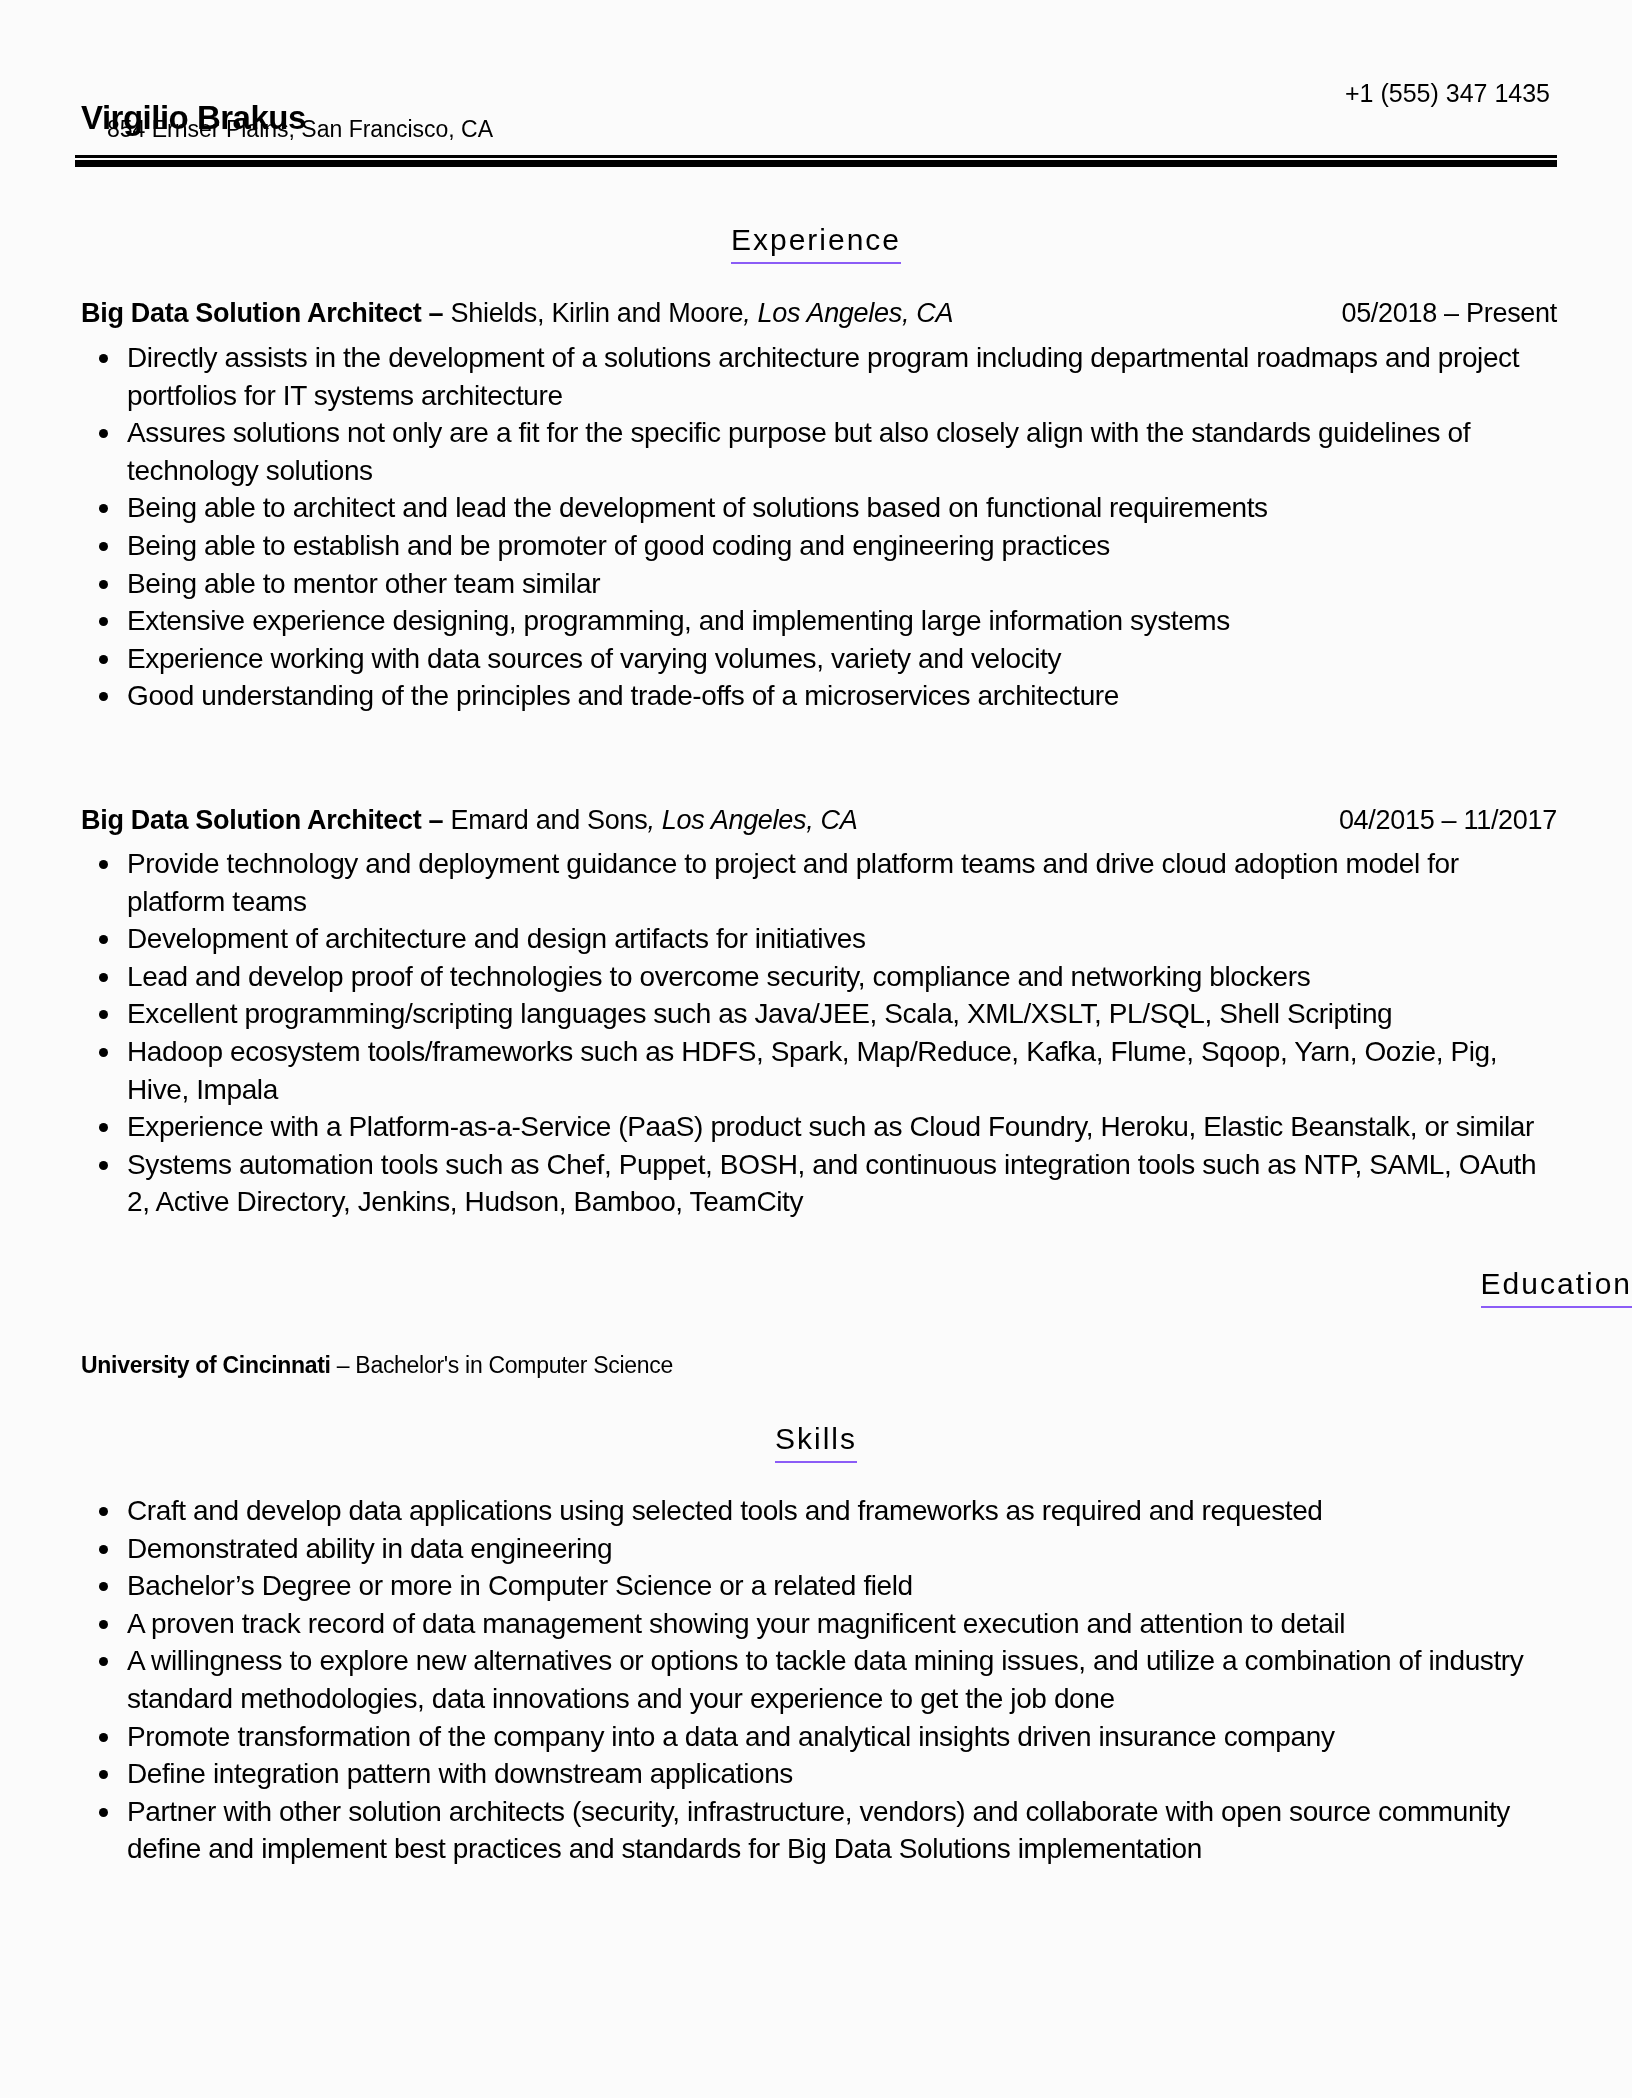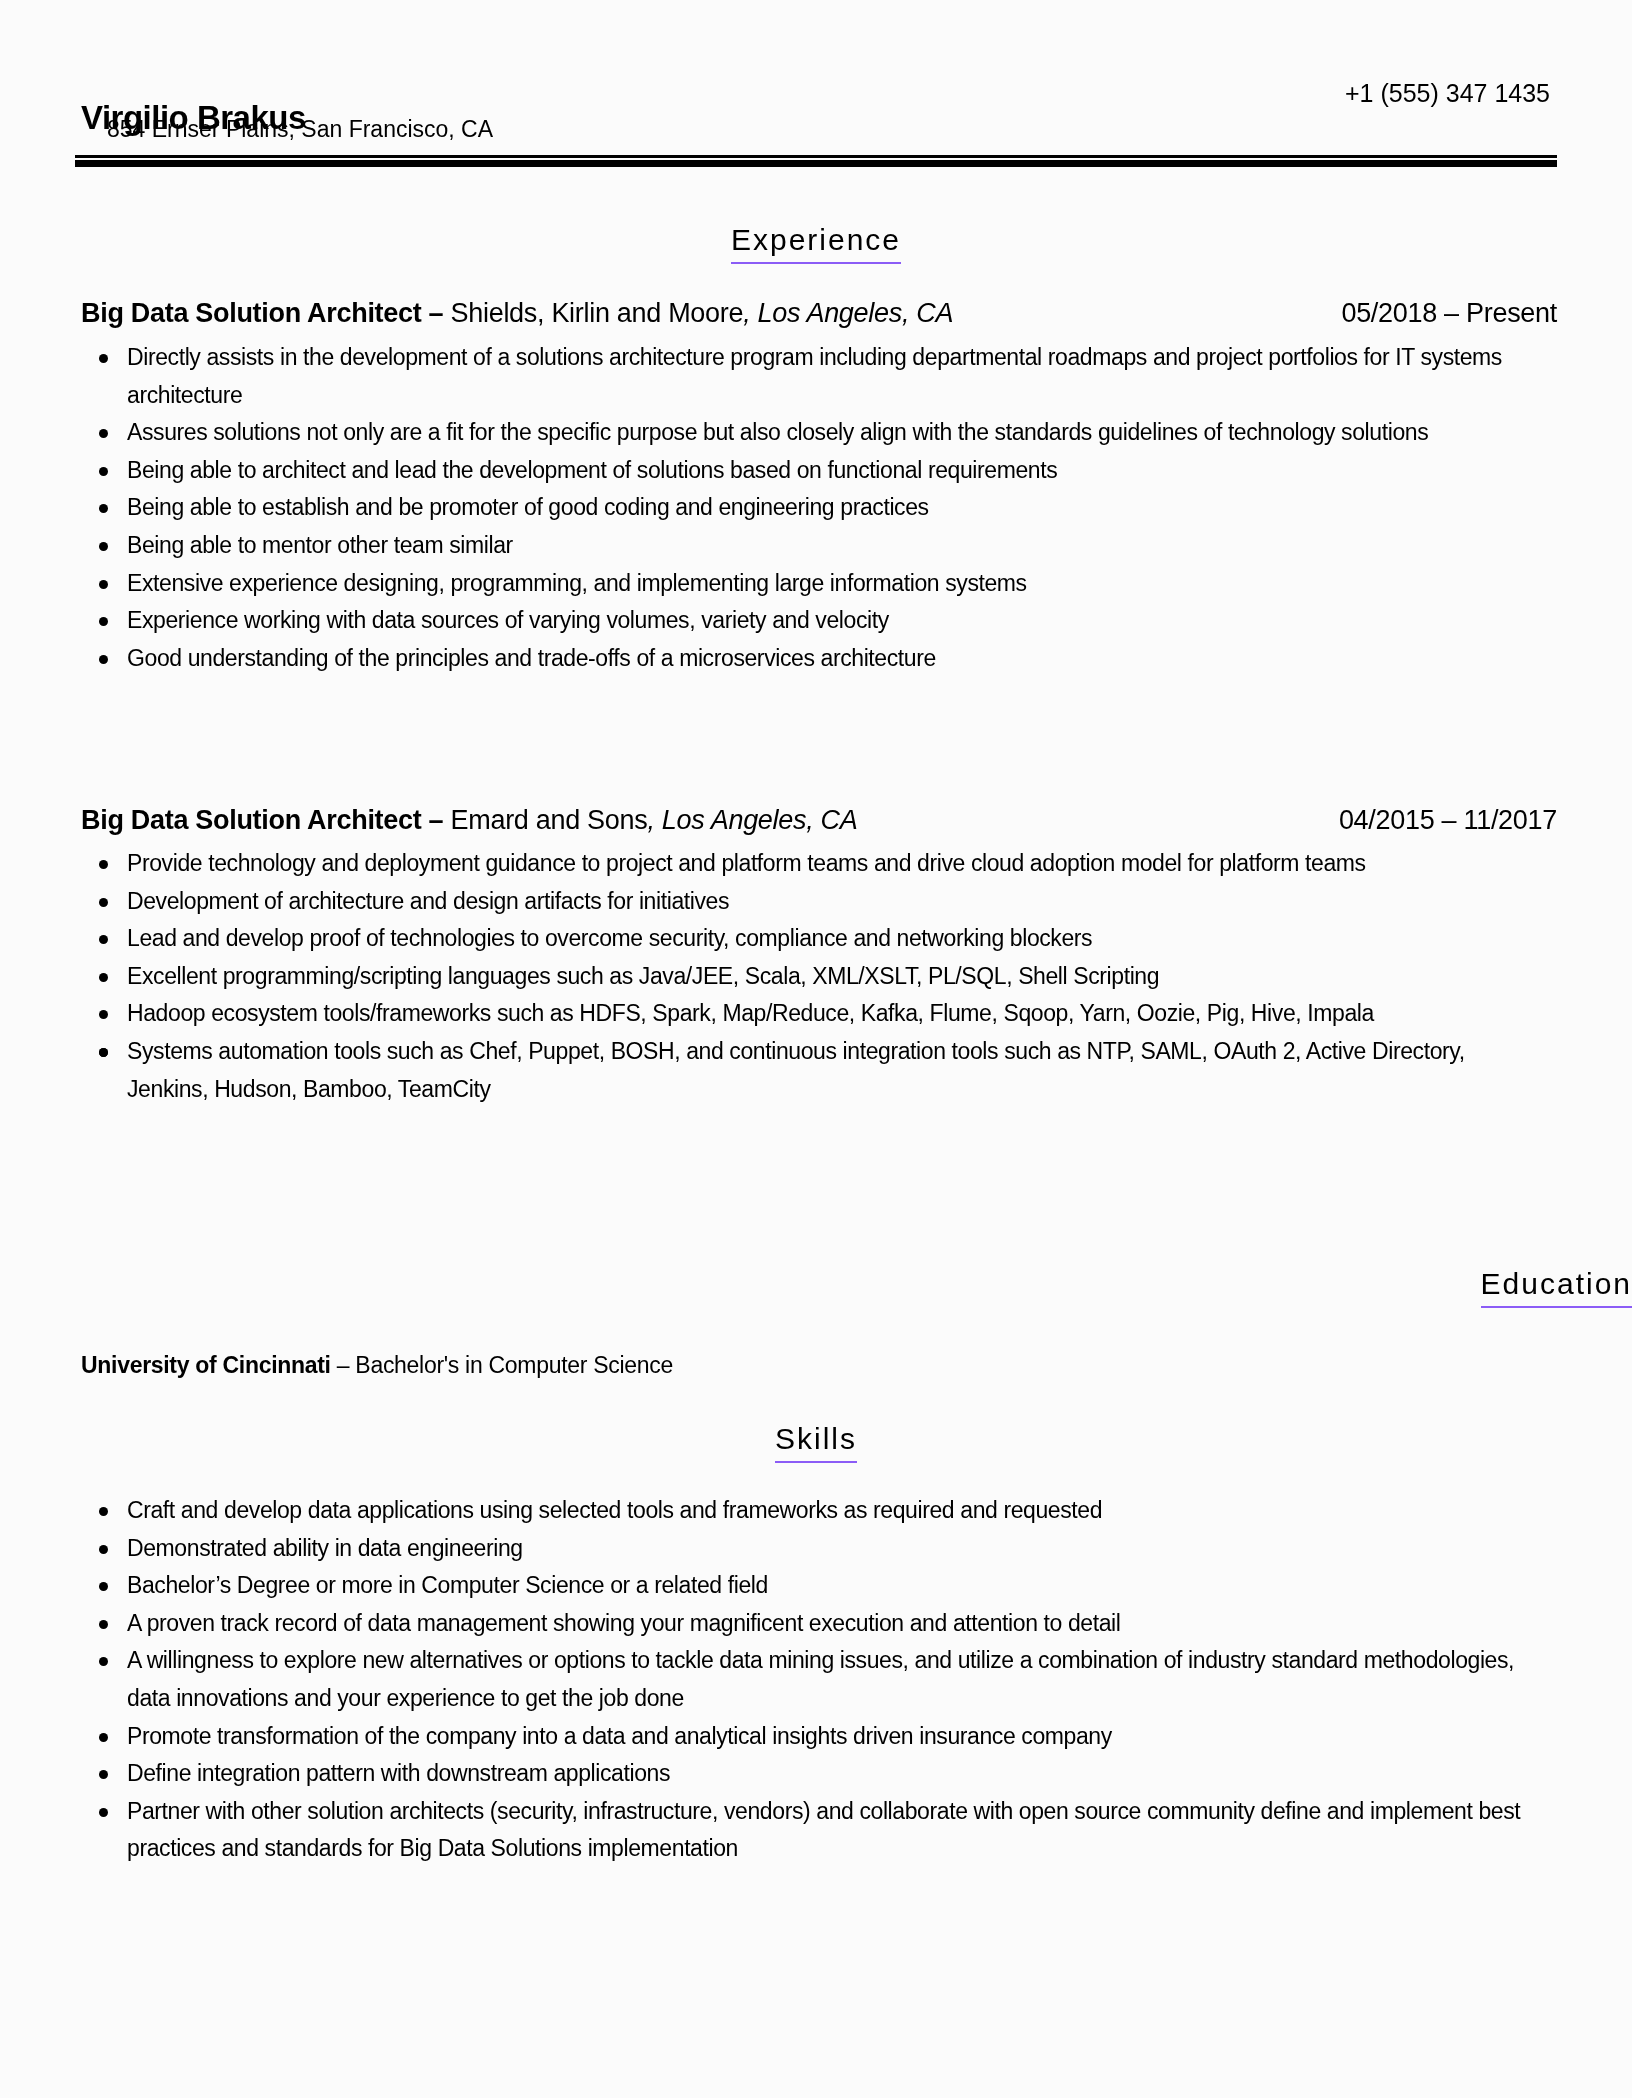--- a/index.html
+++ b/index.html
@@ -50,21 +50,21 @@
       letter-spacing: -0.3px;
     }
     .job-title { font-weight: bold; }
     .job-loc { font-style: italic; }
 
     ul.bullets {
       position: absolute;
       left: 81px; width: 1470px;
       margin: 0; padding: 0;
       list-style: none;
-      font-size: 23px; line-height: 37.6px;
+      font-size: 28px; line-height: 37.6px;
       letter-spacing: -0.4px;
     }
     ul.bullets li {
       position: relative;
       padding-left: 46px;
     }
     ul.bullets li .dot {
       position: absolute; left: 18px; top: 15px;
       width: 9px; height: 9px; border-radius: 50%;
       background: #000;
@@ -115,21 +115,21 @@
     <span class="job-title">Big Data Solution Architect</span><span class="job-title"> – </span><span>Emard and Sons</span><span class="job-loc">, Los Angeles, CA</span>
   </div>
   <div>04/2015 – 11/2017</div>
 </div>
 <ul class="bullets" id="job1-bullets" style="top:845px;">
     <li><span class="dot"></span><span>Provide technology and deployment guidance to project and platform teams and drive cloud adoption model for platform teams</span></li>
     <li><span class="dot"></span><span>Development of architecture and design artifacts for initiatives</span></li>
     <li><span class="dot"></span><span>Lead and develop proof of technologies to overcome security, compliance and networking blockers</span></li>
     <li><span class="dot"></span><span>Excellent programming/scripting languages such as Java/JEE, Scala, XML/XSLT, PL/SQL, Shell Scripting</span></li>
     <li><span class="dot"></span><span>Hadoop ecosystem tools/frameworks such as HDFS, Spark, Map/Reduce, Kafka, Flume, Sqoop, Yarn, Oozie, Pig, Hive, Impala</span></li>
-    <li><span class="dot"></span></li>
+    <li><span class="dot"></span><span>Experience with a Platform-as-a-Service (PaaS) product such as Cloud Foundry, Heroku, Elastic Beanstalk, or similar</span></li>
     <li><span class="dot"></span><span>Systems automation tools such as Chef, Puppet, BOSH, and continuous integration tools such as NTP, SAML, OAuth 2, Active Directory, Jenkins, Hudson, Bamboo, TeamCity</span></li>
   </ul>
 
 <div class="abs section-heading" style="top:1266px;text-align:right;">
   <span>Education</span>
 </div>
 <div class="abs edu-line">
   <span class="edu-school">University of Cincinnati</span><span> – </span><span>Bachelor's in Computer Science</span>
 </div>
 

